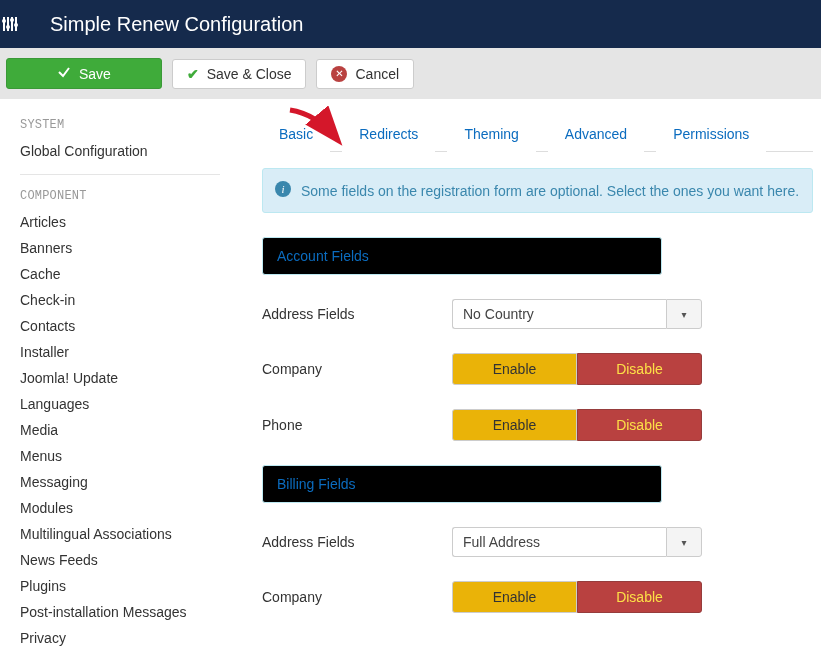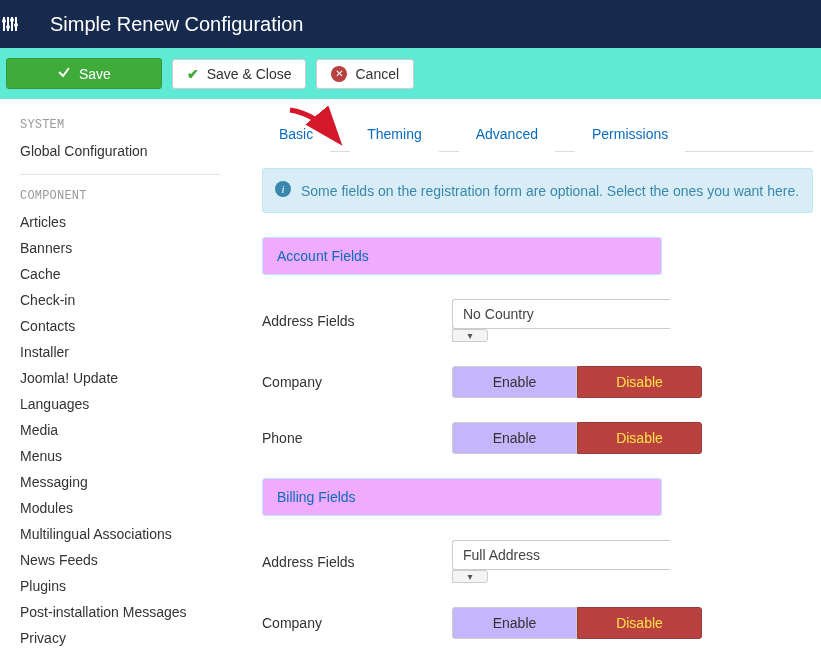--- a/index.html
+++ b/index.html
@@ -1,45 +1,45 @@
 <!DOCTYPE html>
 <html><head>
 <meta charset="utf-8">
 <style>
   * { box-sizing: border-box; margin: 0; padding: 0; }
   body { font-family: -apple-system, BlinkMacSystemFont, "Segoe UI", Helvetica, Arial, sans-serif; font-size: 14px; color: #333; background: #fff; width: 821px; }
   .topbar { background: #152a4c; color: #fff; height: 48px; display: flex; align-items: center; padding: 0 1px; gap: 17px; }
   .app-icon { width: 20px; height: 20px; display: inline-flex; align-items: center; justify-content: center; margin-right: 12px; }
   .app-title { font-size: 20px; font-weight: 400; }
-  .toolbar { background: #5eead4; padding: 10px 6px; border-bottom: 1px solid #fff; display: flex; align-items: center; gap: 10px; }
+  .toolbar { background: #e5e5e5; padding: 10px 6px; border-bottom: 1px solid #fff; display: flex; align-items: center; gap: 10px; }
   .btn { display: inline-flex; align-items: center; gap: 8px; border-radius: 3px; padding: 6px 14px; font-size: 14px; cursor: pointer; }
   .btn-save { background: #3fab3a; color: #fff; border: 1px solid #3a9937; padding: 6px 50px; }
   .btn-light { background: #fff; color: #333; border: 1px solid #ccc; }
   .icon-check { color: #3fab3a; font-weight: bold; }
   .icon-cancel { background:#b94140; color:#fff; border-radius:50%; width:16px; height:16px; display:inline-flex; align-items:center; justify-content:center; font-size:10px; }
   .body { display: flex; }
   .sidebar { width: 262px; padding: 18px 20px; }
   .side-heading { color: #999; font-size: 12px; margin-top: 12px; margin-bottom: 6px; letter-spacing: .2px; font-family: Liberation Mono, monospace; }
   .side-heading.first { margin-top: 0; }
   .side-link { display:block; color:#333; padding: 5px 0; font-size: 14px; cursor:pointer; }
   .side-hr { border:0; border-top:1px solid #e5e5e5; margin: 10px 0 14px 0; width: 200px; }
   .main { flex:1; padding: 14px 8px 40px 0; position: relative; }
-  .tabs { display:flex; border-bottom:1px solid #ddd; gap: 20px; }
+  .tabs { display:flex; border-bottom:1px solid #ddd; gap: 12px; }
   .tab { padding: 10px 16px; color:#0b6cbf; font-size:14px; cursor:pointer; border:1px solid transparent; border-bottom:none; position:relative; top:1px; background:#fff; }
   .tab.active { color:#333; border-color:#ddd; border-bottom:1px solid #fff; border-radius:4px 4px 0 0; }
   .alert { background:#d9edf7; color:#3a87ad; padding:12px; margin-top:16px; border:1px solid #bce8f1; border-radius:3px; display:flex; align-items:center; gap:10px; }
-  .section { background:#f0abfc; color:#0b6cbf; padding:10px 14px; margin-top:24px; border:1px solid #bce8f1; border-radius:3px; width: 400px; }
+  .section { background:#000000; color:#0b6cbf; padding:10px 14px; margin-top:24px; border:1px solid #bce8f1; border-radius:3px; width: 400px; }
   .form-row { display:flex; align-items:center; margin-top:24px; width: 440px; }
   .form-label { width: 190px; color:#333; }
-  .select-wrap { display:flex; width: 218px; flex-direction: column; }
+  .select-wrap { display:flex; width: 250px; }
   .select-main { flex:1; background:#fff; border:1px solid #ccc; border-right:none; border-radius:3px 0 0 3px; padding:6px 10px; color:#444; }
   .select-caret { width:36px; background:#f4f4f4; border:1px solid #ccc; border-radius:0 3px 3px 0; display:flex; align-items:center; justify-content:center; color:#555; font-size:10px; }
   .seg { display:flex; width:250px; }
   .seg-btn { flex:1; text-align:center; padding:7px 0; border:1px solid; font-size:14px; cursor:pointer; }
-  .seg-enable { background:#c4b5fd; color:#333; border-color:#ccc; border-radius:3px 0 0 3px; }
+  .seg-enable { background:#eab308; color:#333; border-color:#ccc; border-radius:3px 0 0 3px; }
   .seg-disable { background:#b94140; color:#fde047; border-color:#963c3c; border-radius:0 3px 3px 0; }
   .arrow { position:absolute; left:24px; top:-8px; pointer-events:none; }
 </style>
 </head>
 <body>
 
 <div class="topbar">
   <span class="app-icon">
     <svg width="18" height="18" viewBox="0 0 18 18">
         <rect x="1" y="2" width="2" height="14" fill="#fff"></rect>
@@ -96,20 +96,21 @@
     <a class="side-link">News Feeds</a>
     <a class="side-link">Plugins</a>
     <a class="side-link">Post-installation Messages</a>
     <a class="side-link">Privacy</a>
 
   </div>
 
   <div class="main">
     <div class="tabs" style="position:relative;">
       <div class="tab">Basic</div>
+      <div class="tab">Redirects</div>
       <div class="tab">Theming</div>
       <div class="tab">Advanced</div>
       <div class="tab">Permissions</div>
       <svg class="arrow" width="60" height="50">
         <defs>
             <marker id="ah" markerWidth="8" markerHeight="8" refX="6" refY="3" orient="auto">
               <path d="M0,0 L8,3 L0,6 Z" fill="#d4172a"></path>
             </marker>
           </defs>
         <path d="M4 4 Q30 8 50 32" stroke="#d4172a" stroke-width="5" fill="none" marker-end="url(#ah)"></path>

